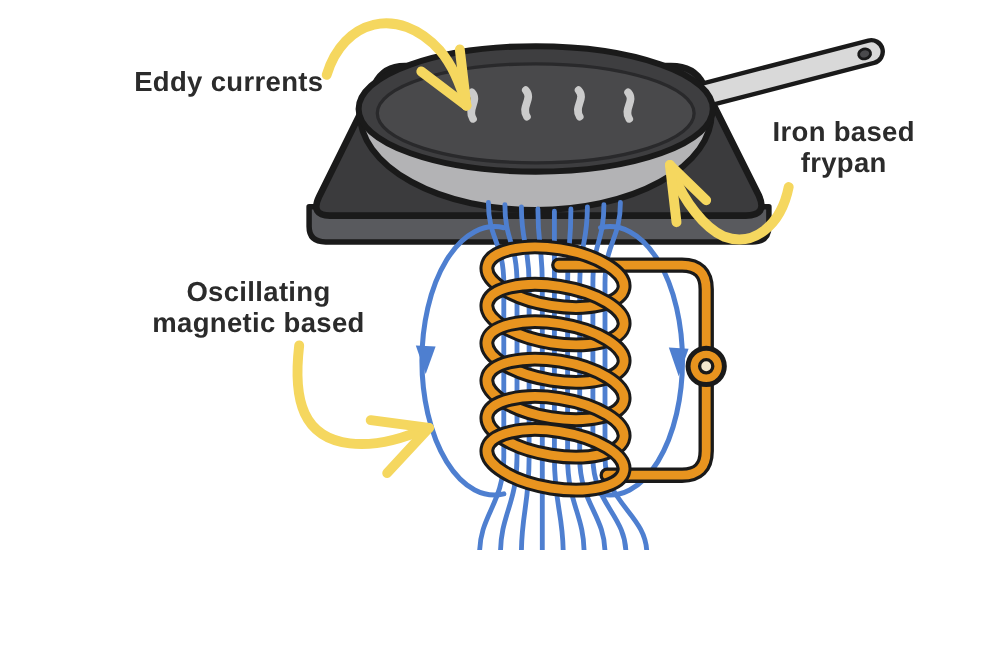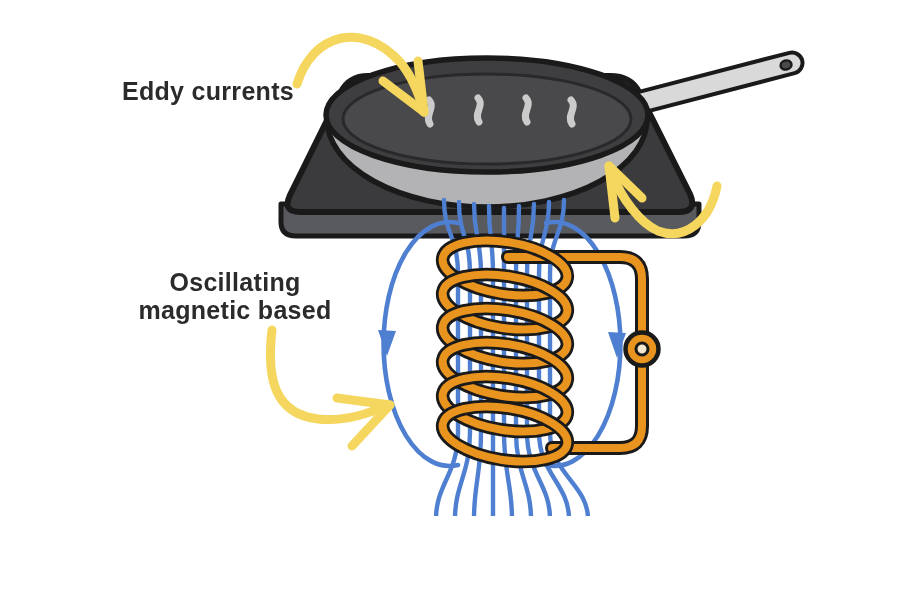--- a/index.html
+++ b/index.html
@@ -6,21 +6,21 @@
     --background:#ffffff; --text:#2b2b2b;
     --cooktop-top:#3b3b3d; --cooktop-side:#595a5e; --outline:#1a1a1a;
     --pan-interior:#49494b; --pan-rim:#3e3e40; --pan-wall:#b3b3b5;
     --handle:#d9d9d9; --steam:#cbcbcb;
     --field-blue:#4e7fd0; --coil-orange:#e8941f; --node-center:#f3e7ce;
     --arrow-yellow:#f5d75f;
   }
   html,body{margin:0;padding:0;background:#fff;}
   .stage{position:relative;width:900px;height:500px;overflow:hidden;
          background:var(--background);
-         font-family:"Liberation Sans","DejaVu Sans",sans-serif;margin-top:16px;}
+         font-family:"Liberation Sans","DejaVu Sans",sans-serif;}
   .stage svg{position:absolute;left:0;top:0;}
   .lbl{position:absolute;color:var(--text);font-weight:bold;font-size:25px;
        line-height:1.13;text-align:center;letter-spacing:.3px;}
   .lbl .line{display:block;}
   #lbl-eddy{left:108px;top:61px;width:186px;text-align:right;}
   #lbl-iron{left:676px;top:106px;width:182px;}
   #lbl-osc{left:124px;top:252px;width:222px;text-align:center;}
   #diagram-title{position:absolute;left:178px;top:511px;width:608px;
        text-align:center;font-size:37px;font-weight:bold;color:var(--text);
        letter-spacing:.3px;}
@@ -128,20 +128,22 @@
         <path class="yellow" d="M 272 314 C 266 365 276 398 318 403 C 344 406 368 398 388 389"></path>
         <path class="yellow" d="M 390 389 L 337 382"></path>
         <path class="yellow" d="M 390 389 L 352 430"></path>
       </g>
     </g>
   </svg>
 
   <div class="lbl" id="lbl-eddy">Eddy currents</div>
 
   <div class="lbl" id="lbl-iron">
+    <span class="line">Iron based</span>
+    <span class="line">frypan</span>
   </div>
 
   <div class="lbl" id="lbl-osc">
     <span class="line">Oscillating</span>
     <span class="line">magnetic based</span>
   </div>
 
 </div>
 
 </body></html>

